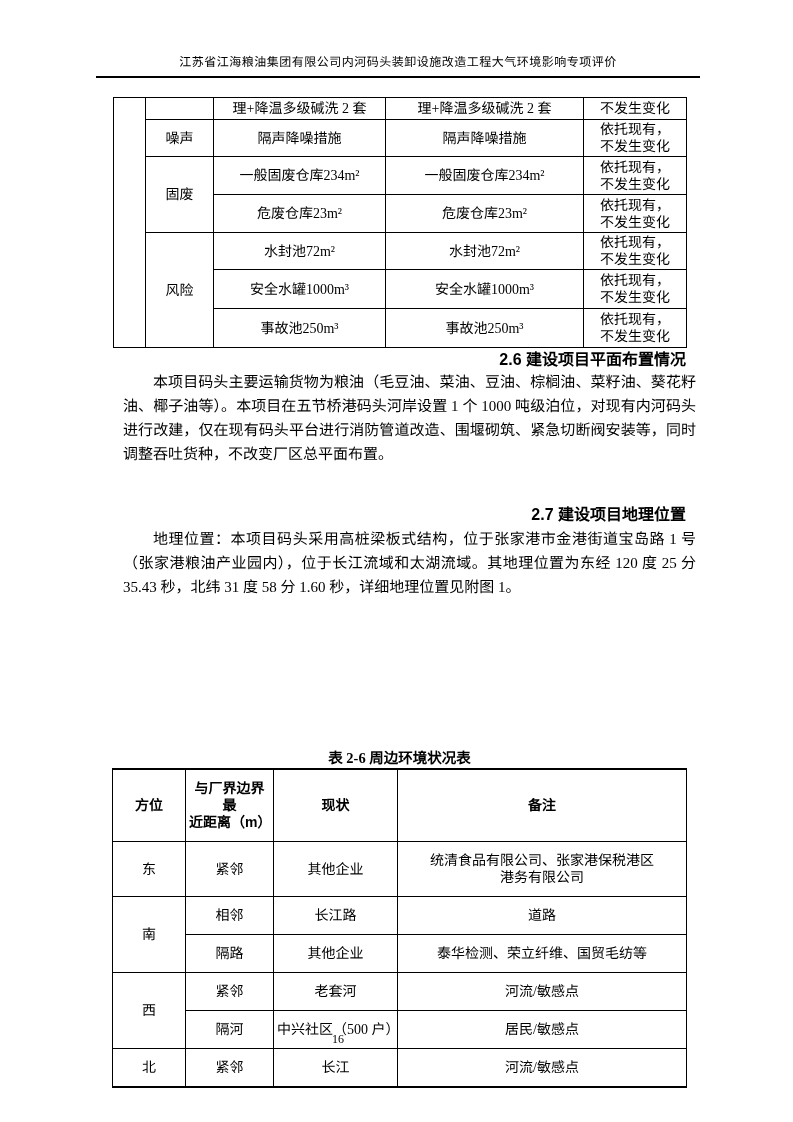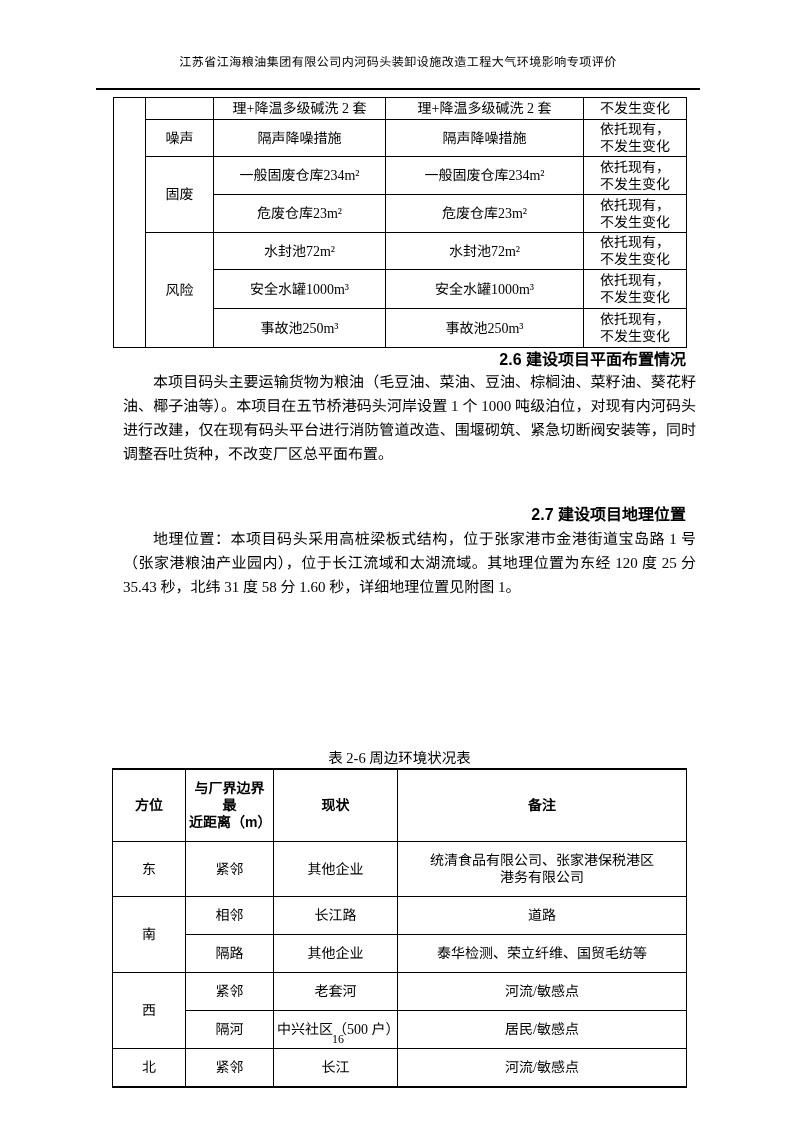--- a/index.html
+++ b/index.html
@@ -15,21 +15,21 @@
     background: #ffffff;
     overflow: hidden;
   }
   
   .doc-header {
     position: absolute;
     top: 54px; left: 96px; width: 604px;
     text-align: center;
     font-size: 12px;
     line-height: 16px;
-    padding-bottom: 18px;
+    padding-bottom: 6px;
     border-bottom: 2px solid #000000;
     letter-spacing: 0.5px;
   }
   
   .facilities-table {
     position: absolute;
     top: 97px; left: 113px;
     width: 573px;
     border-collapse: collapse;
     table-layout: fixed;
@@ -59,21 +59,21 @@
     font-size: 15px;
     line-height: 24px;
     text-align: justify;
     text-indent: 2em;
   }
   
   .t26-title {
     position: absolute;
     top: 746px; left: 113px; width: 573px;
     text-align: center;
-    font-weight: normal;
+    font-weight: bold;
     font-size: 14.5px;
   }
   .env-table {
     position: absolute;
     top: 768px; left: 112px;
     width: 574px;
     border-collapse: collapse;
     table-layout: fixed;
     font-size: 14px;
   }

